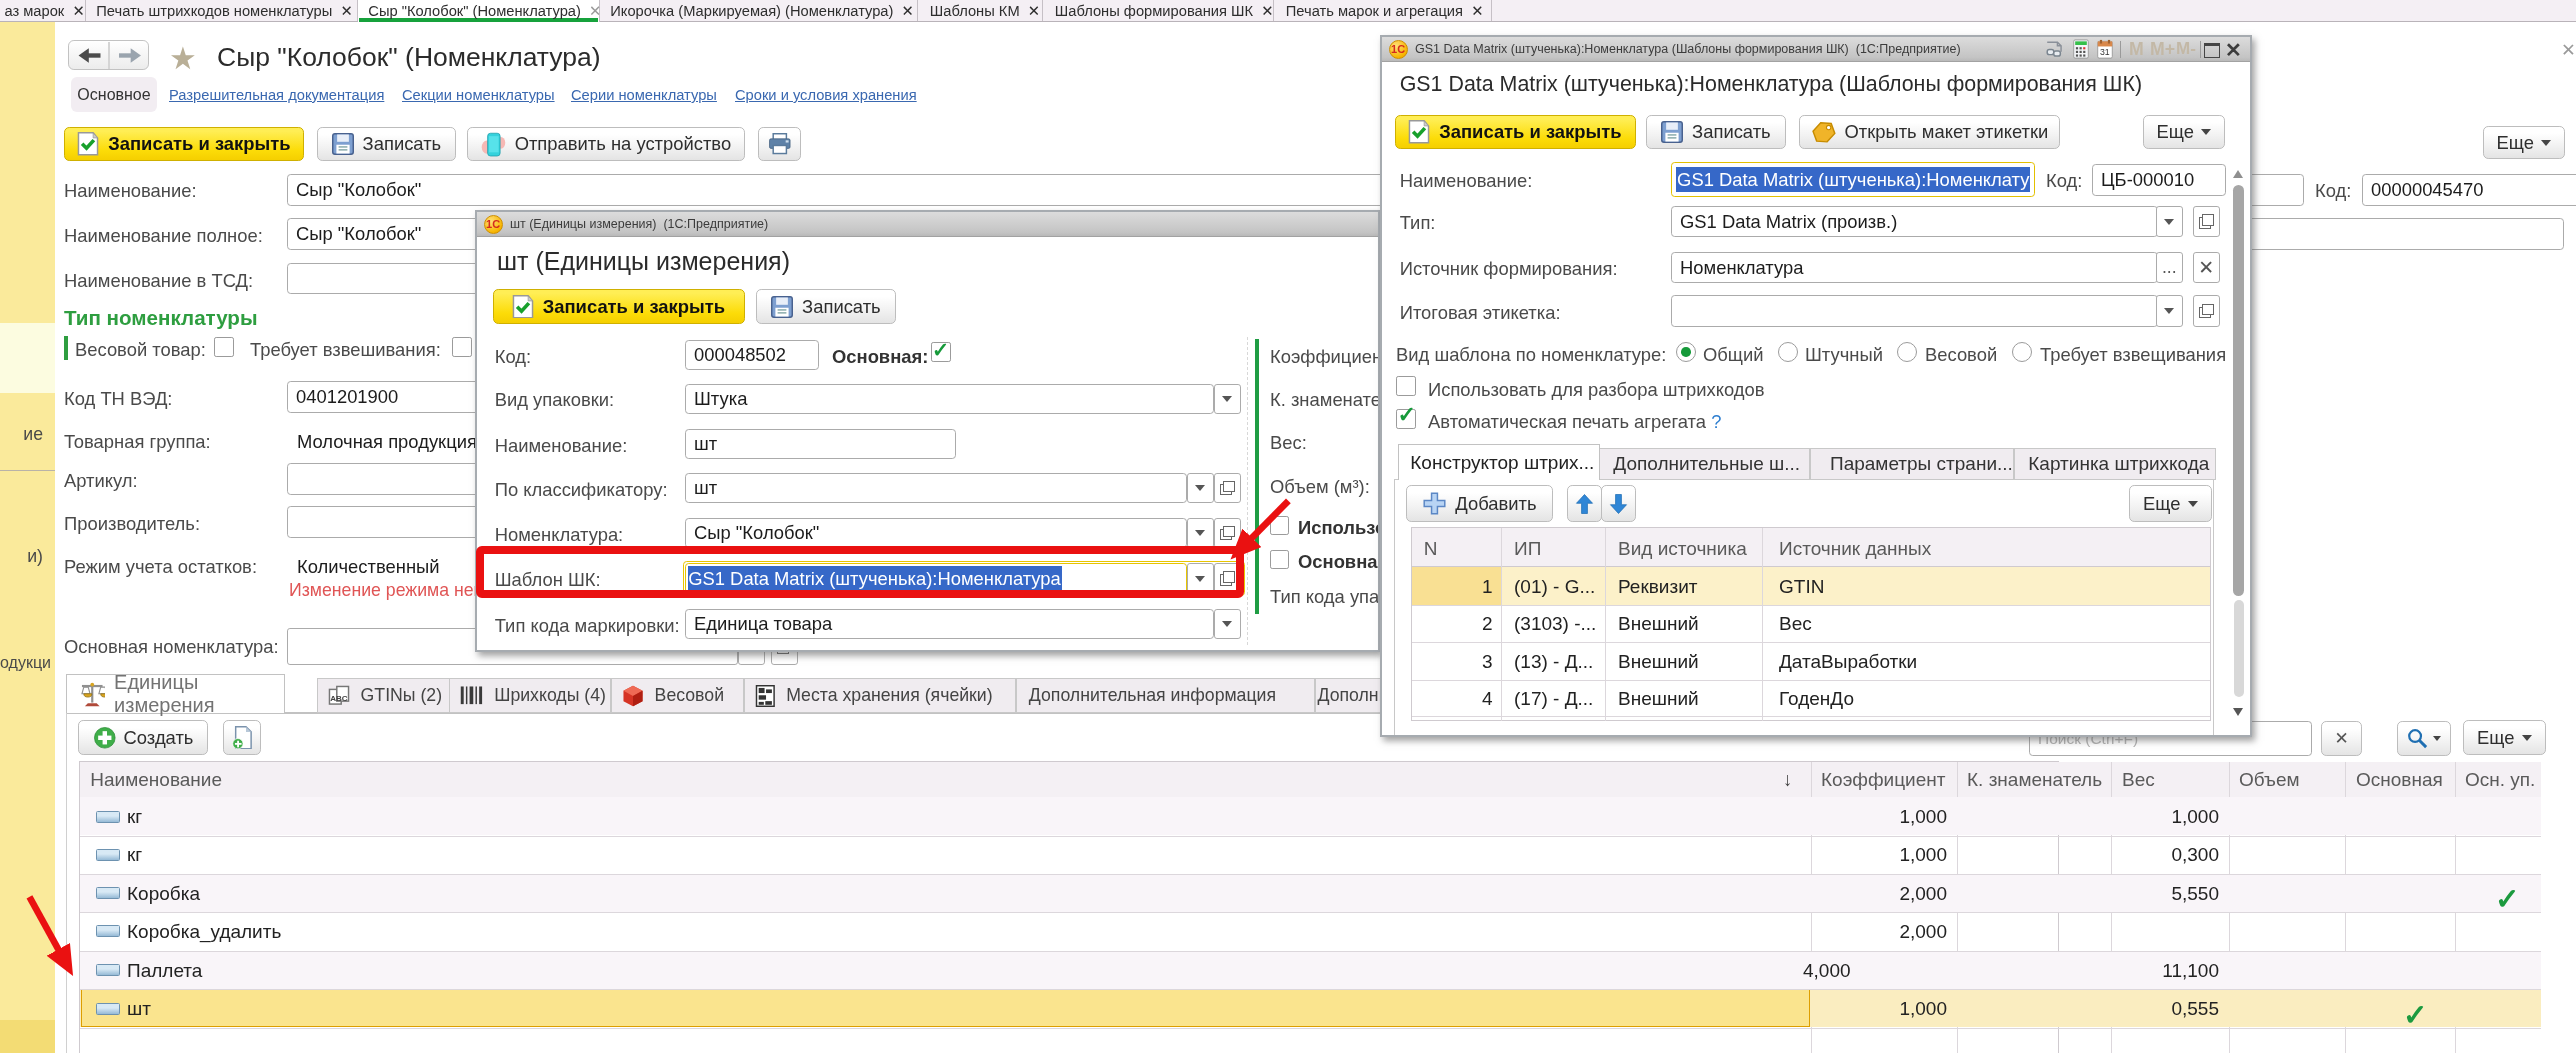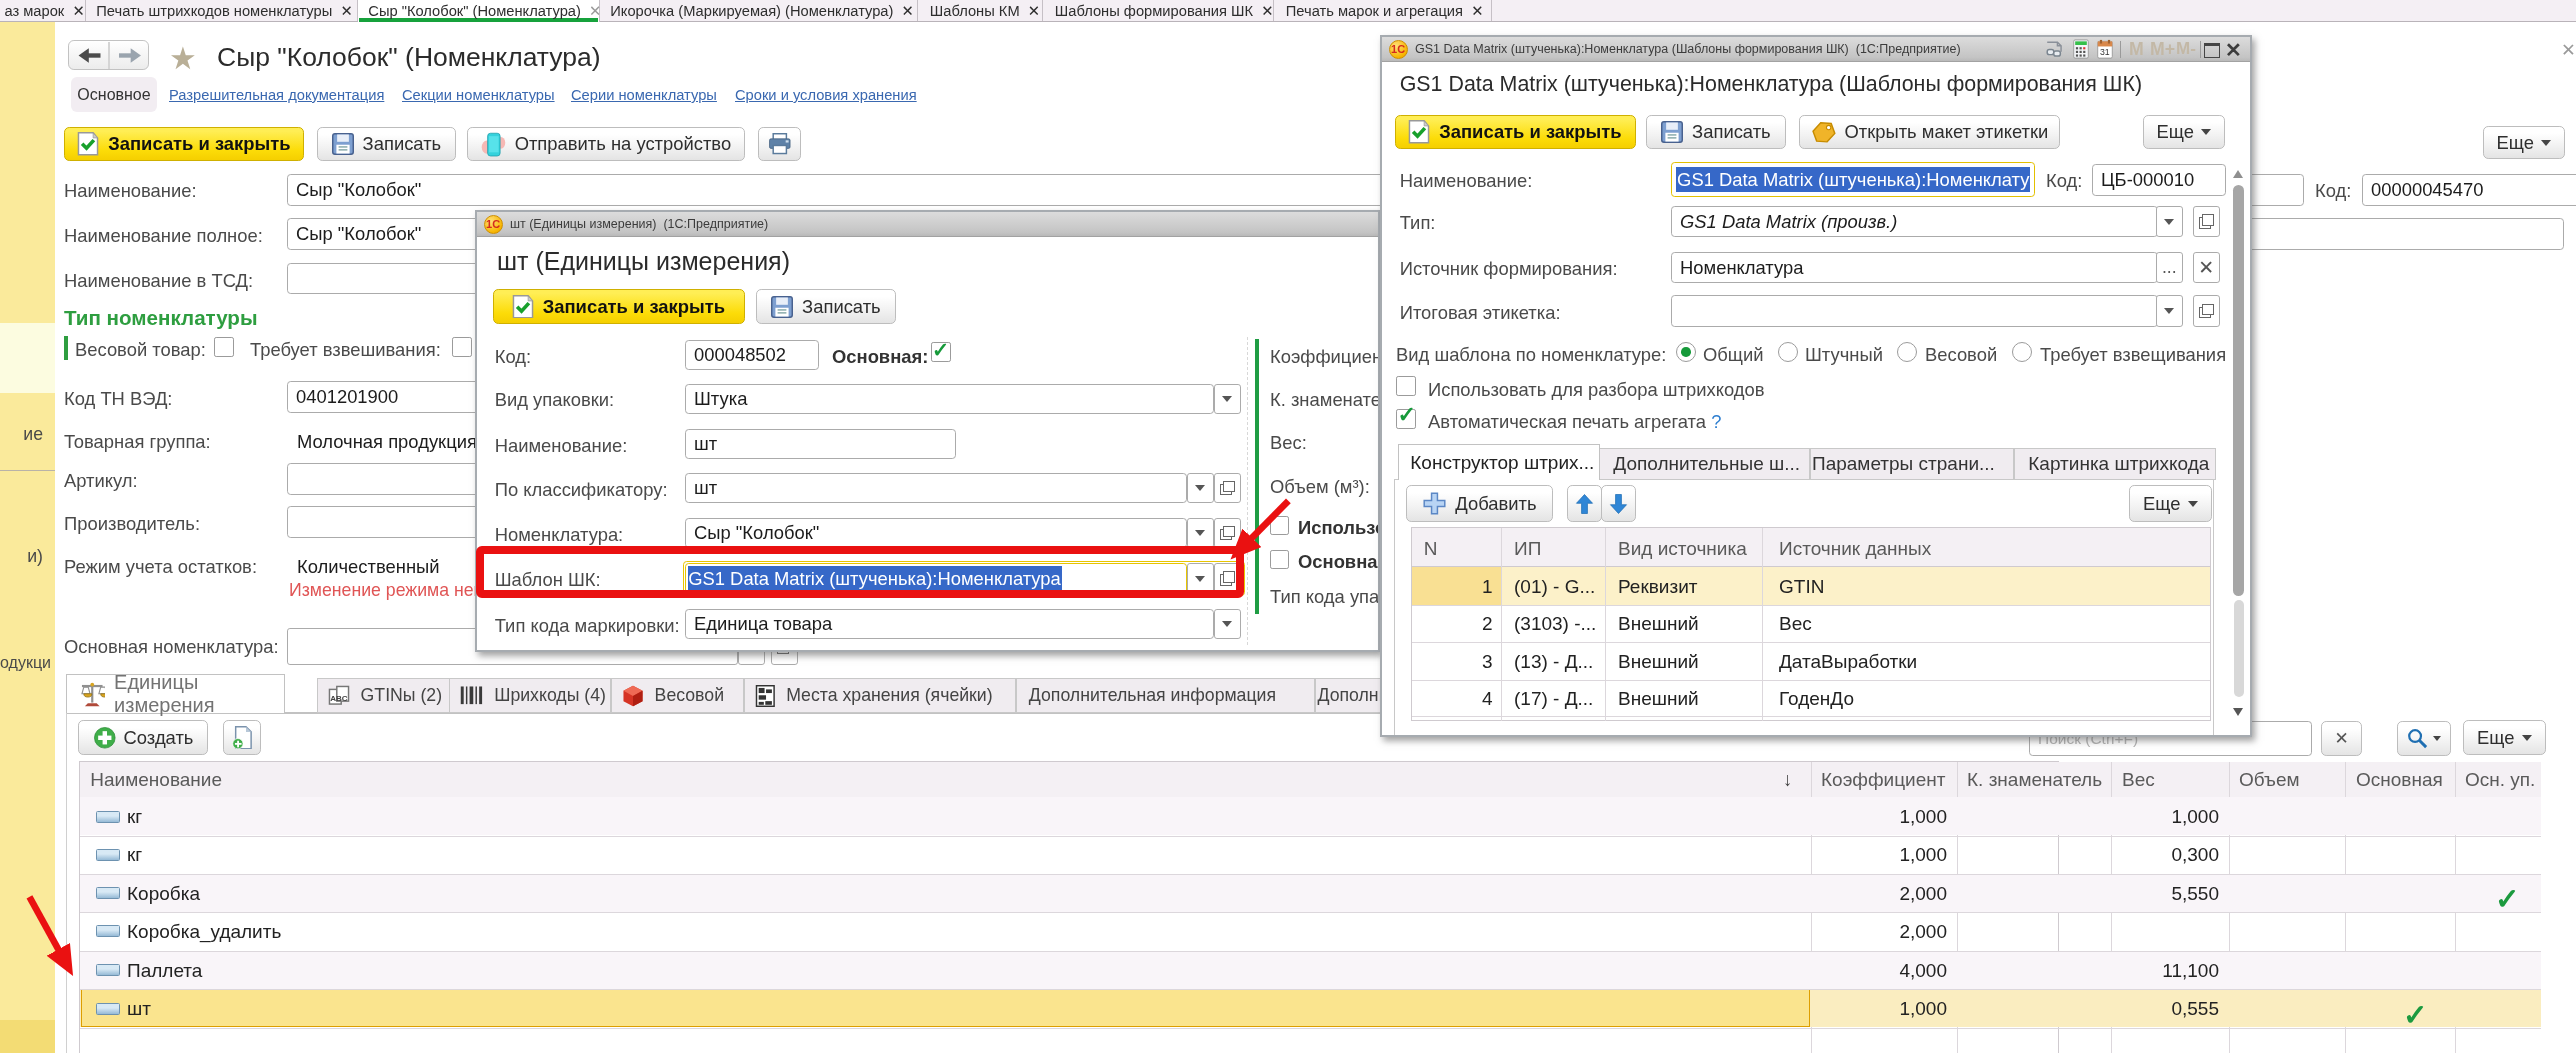--- a/index.html
+++ b/index.html
@@ -303,21 +303,21 @@
   <div class="tcell" style="left:47px;top:82px;">кг</div>
   <div class="tcell" style="left:47px;top:121px;">Коробка</div>
   <div class="tcell" style="left:47px;top:159px;">Коробка_удалить</div>
   <div class="tcell" style="left:47px;top:198px;">Паллета</div>
   <div class="tcell" style="left:47px;top:236px;">шт</div>
 
   <div class="tcell" style="left:1723px;top:44px;width:144px;text-align:right;">1,000</div>
   <div class="tcell" style="left:1723px;top:82px;width:144px;text-align:right;">1,000</div>
   <div class="tcell" style="left:1723px;top:121px;width:144px;text-align:right;">2,000</div>
   <div class="tcell" style="left:1723px;top:159px;width:144px;text-align:right;">2,000</div>
-  <div class="tcell" style="left:1723px;top:198px;width:144px;text-align:right;">4,000</div>
+  <div class="tcell" style="left:1723px;top:198px;width:144px;text-align:left;">4,000</div>
   <div class="tcell" style="left:1723px;top:236px;width:144px;text-align:right;">1,000</div>
 
   <div class="tcell" style="left:1988px;top:44px;width:151px;text-align:right;">1,000</div>
   <div class="tcell" style="left:1988px;top:82px;width:151px;text-align:right;">0,300</div>
   <div class="tcell" style="left:1988px;top:121px;width:151px;text-align:right;">5,550</div>
   <div class="tcell" style="left:1988px;top:198px;width:151px;text-align:right;">11,100</div>
   <div class="tcell" style="left:1988px;top:236px;width:151px;text-align:right;">0,555</div>
 
   <div class="chk" style="left:2415px;top:122px;font-size:29.4px;color:#1c9a3f;">✓</div>
   <div class="chk" style="left:2323px;top:238px;font-size:29.4px;color:#1c9a3f;">✓</div>
@@ -478,21 +478,21 @@
   <div class="btn" style="left:761px;top:78px;width:82px;height:34px;gap:7.4px;">Еще <span class="tri" style="border-top-color:#444;border-left-width:5.2px;border-right-width:5.2px;border-top-width:6.6px;"></span></div>
 
   <div class="lbl" style="left:17.7px;top:133px;">Наименование:</div>
   <div class="inp" style="left:289px;top:125px;width:364px;height:35px;border:1.5px solid #e3c000;padding-left:4.4px;">
         <span style="background:#3668c8;color:#fff;padding:1.5px 0.7px;">GS1 Data Matrix (штученька):Номенклату</span>
       </div>
   <div class="lbl" style="left:664px;top:133px;">Код:</div>
   <div class="inp" style="left:710px;top:127px;width:134px;height:32px;">ЦБ-000010</div>
 
   <div class="lbl" style="left:17.7px;top:175px;">Тип:</div>
-  <div class="inp" style="left:289px;top:169px;width:487px;height:31px;font-style:italic;">GS1 Data Matrix (произв.)</div>
+  <div class="inp" style="left:289px;top:169px;width:487px;height:31px;">GS1 Data Matrix (произв.)</div>
   <div class="cmbtn" style="left:774px;top:169px;height:31px;">
         <span class="tri"></span>
       </div>
   <div class="cmbtn" style="left:811px;top:169px;height:31px;">
         <span class="copyic"></span>
       </div>
 
   <div class="lbl" style="left:17.7px;top:221px;">Источник формирования:</div>
   <div class="inp" style="left:289px;top:215px;width:487px;height:31px;">Номенклатура</div>
   <div class="cmbtn" style="left:774px;top:215px;height:31px;font-size:17.7px;color:#555;">...</div>
@@ -521,21 +521,21 @@
   <div class="cb" style="left:14px;top:339px;"></div>
   <div class="lbl" style="left:46px;top:342px;">Использовать для разбора штрихкодов</div>
   <div class="cb" style="left:14px;top:372px;"></div>
   <div class="chk" style="left:15.5px;top:367px;">✓</div>
   <div class="lbl" style="left:46px;top:374px;">Автоматическая печать агрегата <span style="color:#2f7fd0;">?</span></div>
 
   <div class="abs" style="left:217px;top:411px;width:211px;height:32px;background:#f0ecf0;border:0.7px solid #c8c8c8;box-sizing:border-box;display:flex;align-items:center;font-size:19px;color:#333;">
         <span style="margin-left:13.3px;">Дополнительные ш...</span>
       </div>
   <div class="abs" style="left:428px;top:411px;width:204px;height:32px;background:#f0ecf0;border:0.7px solid #c8c8c8;box-sizing:border-box;display:flex;align-items:center;font-size:19px;color:#333;">
-        <span style="margin-left:1px;">Параметры страни...</span>
+        <span style="margin-left:19px;">Параметры страни...</span>
       </div>
   <div class="abs" style="left:632px;top:411px;width:202px;height:32px;background:#f0ecf0;border:0.7px solid #c8c8c8;box-sizing:border-box;display:flex;align-items:center;font-size:19px;color:#333;">
         <span style="margin-left:13.3px;">Картинка штрихкода</span>
       </div>
   <div class="abs" style="left:11.8px;top:442px;width:820px;height:283px;border:0.7px solid #c8c8c8;box-sizing:border-box;"></div>
   <div class="abs" style="left:15.5px;top:407px;width:202px;height:36px;background:#fff;border:1.5px solid #c2c2c2;border-bottom:none;box-sizing:border-box;display:flex;align-items:center;font-size:19px;color:#222;">
         <span style="margin-left:11.8px;">Конструктор штрих...</span>
       </div>
 
   <div class="btn" style="left:23.6px;top:448px;width:147px;height:37px;gap:8.8px;">

